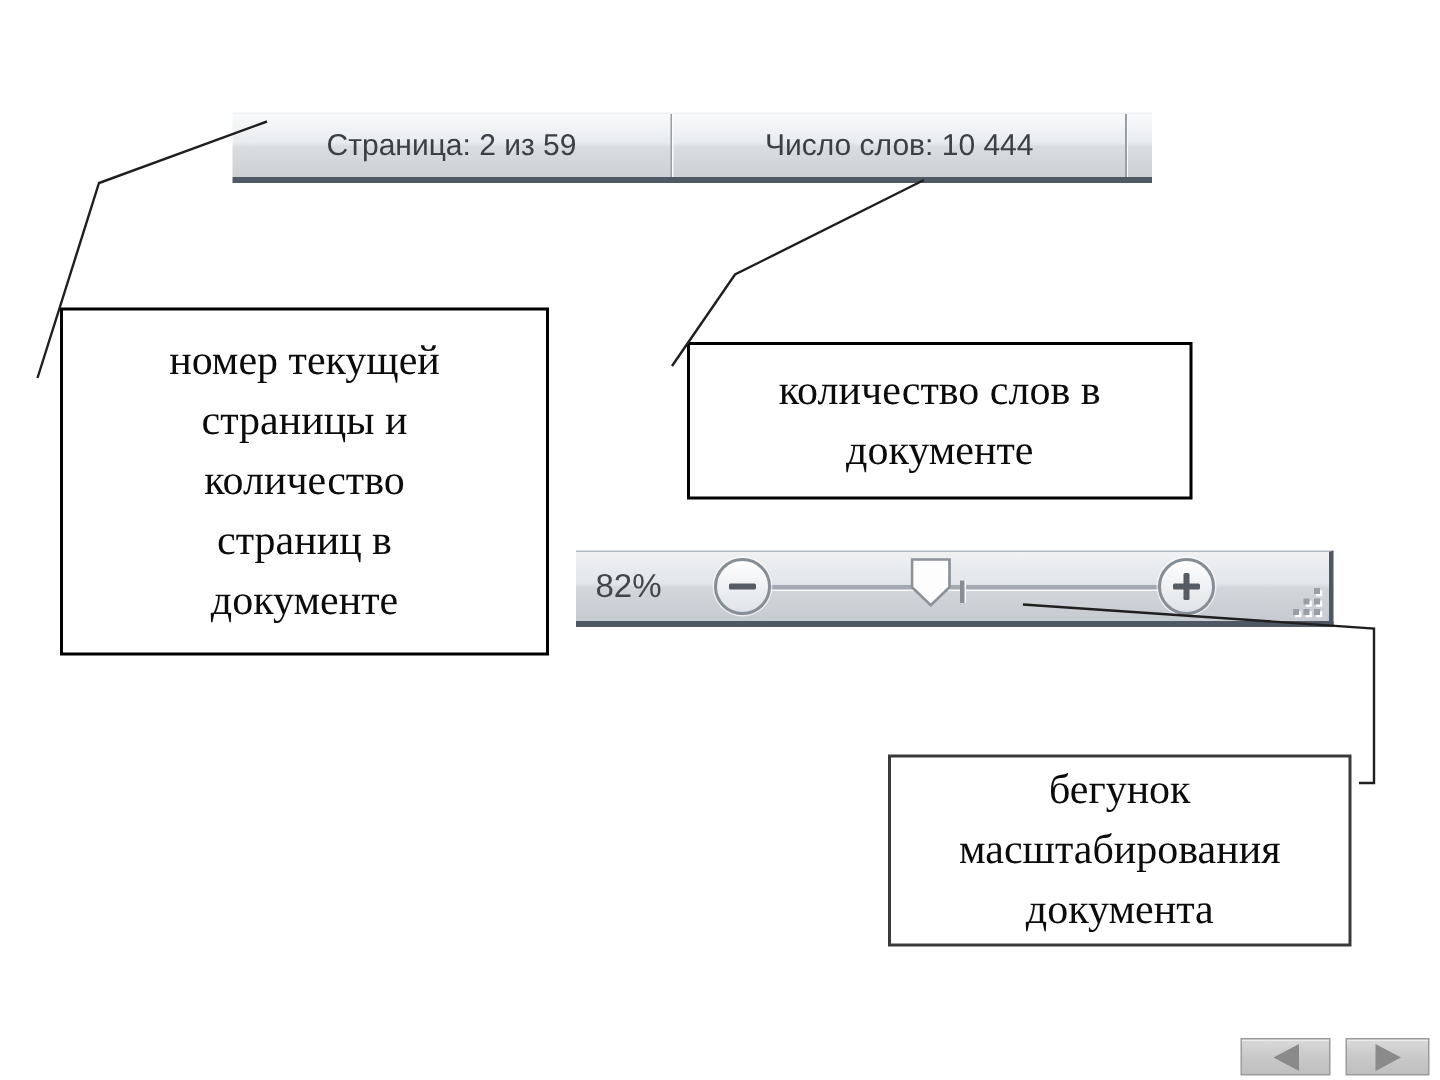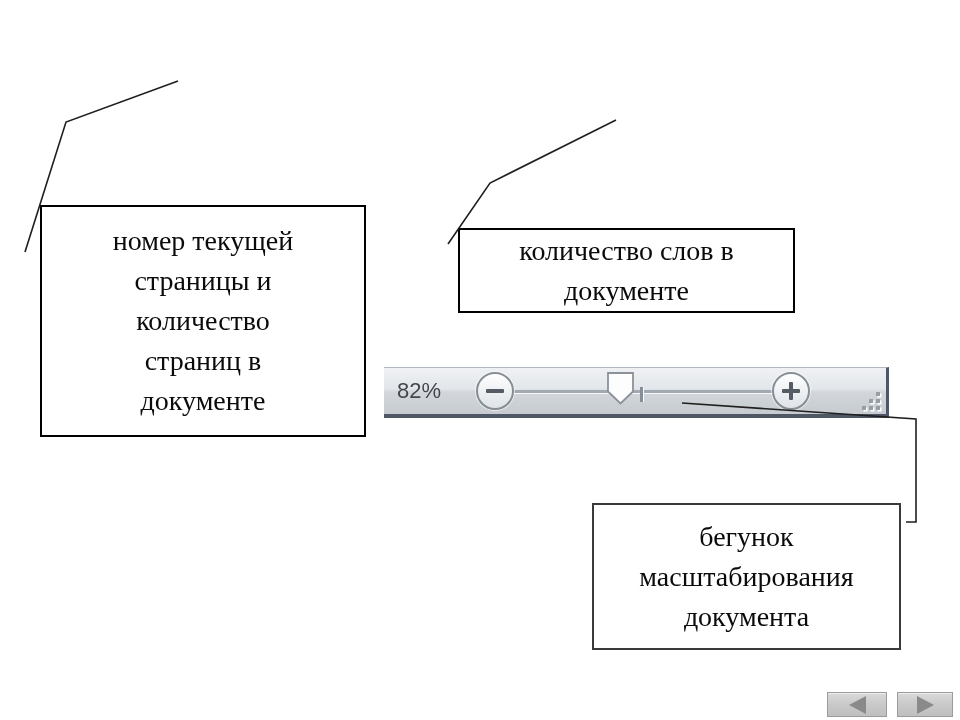--- a/index.html
+++ b/index.html
@@ -52,22 +52,22 @@
   .grip .d1{left:14px;top:0;}
   .grip .d2{left:7px;top:7px;} .grip .d3{left:14px;top:7px;}
   .grip .d4{left:0;top:14px;} .grip .d5{left:7px;top:14px;} .grip .d6{left:14px;top:14px;}
 
   
   .callout{position:absolute;background:#ffffff;border:2px solid #000;
     display:flex;align-items:center;justify-content:center;box-sizing:border-box;
     font-family:"Liberation Serif",serif;}
   .callout-text{display:block;text-align:center;font-size:28px;line-height:40px;color:#0b0b0b;}
   .callout-page{left:40px;top:205px;width:326px;height:232px;padding:0 67px;}
-  .callout-words{left:458px;top:228px;width:337px;height:85px;padding:0 35px;}
-  .callout-slider{left:592px;top:503px;width:309px;height:147px;padding:0 19px;border-color:#3a3a3a;}
+  .callout-words{left:458px;top:228px;width:337px;height:105px;padding:0 35px;}
+  .callout-slider{left:592px;top:503px;width:309px;height:128px;padding:0 19px;border-color:#3a3a3a;}
 
   
   .lines{position:absolute;left:0;top:0;z-index:6;pointer-events:none;}
   .lines polyline{fill:none;stroke:#1f1f1f;stroke-width:1.6;}
 
   
   .nav-btn{position:absolute;top:692px;height:25px;box-sizing:border-box;
     background:linear-gradient(180deg,#dadada 0%,#c9c9c9 50%,#bfbfbf 100%);
     border:1px solid #9b9b9b;box-shadow:inset 0 1px 0 #ececec;
     display:flex;align-items:center;justify-content:center;}
@@ -76,20 +76,31 @@
   .tri{display:block;width:0;height:0;border-top:9px solid transparent;
     border-bottom:9px solid transparent;}
   .tri-left{border-right:17px solid #8a8a8a;}
   .tri-right{border-left:17px solid #8a8a8a;}
 </style>
 </head>
 <body>
 
 <div class="slide">
 
+  <div class="status-bar">
+    <div class="seg seg-page">
+      <span>Страница: 2 из 59</span>
+    </div>
+    <div class="bar-divider"></div>
+    <div class="seg seg-words">
+      <span>Число слов: 10 444</span>
+    </div>
+    <div class="bar-divider"></div>
+    <div class="seg-stub"></div>
+  </div>
 
   <div class="callout callout-page">
     <span class="callout-text">номер текущей страницы и количество страниц в документе</span>
   </div>
 
   <div class="callout callout-words">
     <span class="callout-text">количество слов в документе</span>
   </div>
 
   <div class="zoom-bar">

